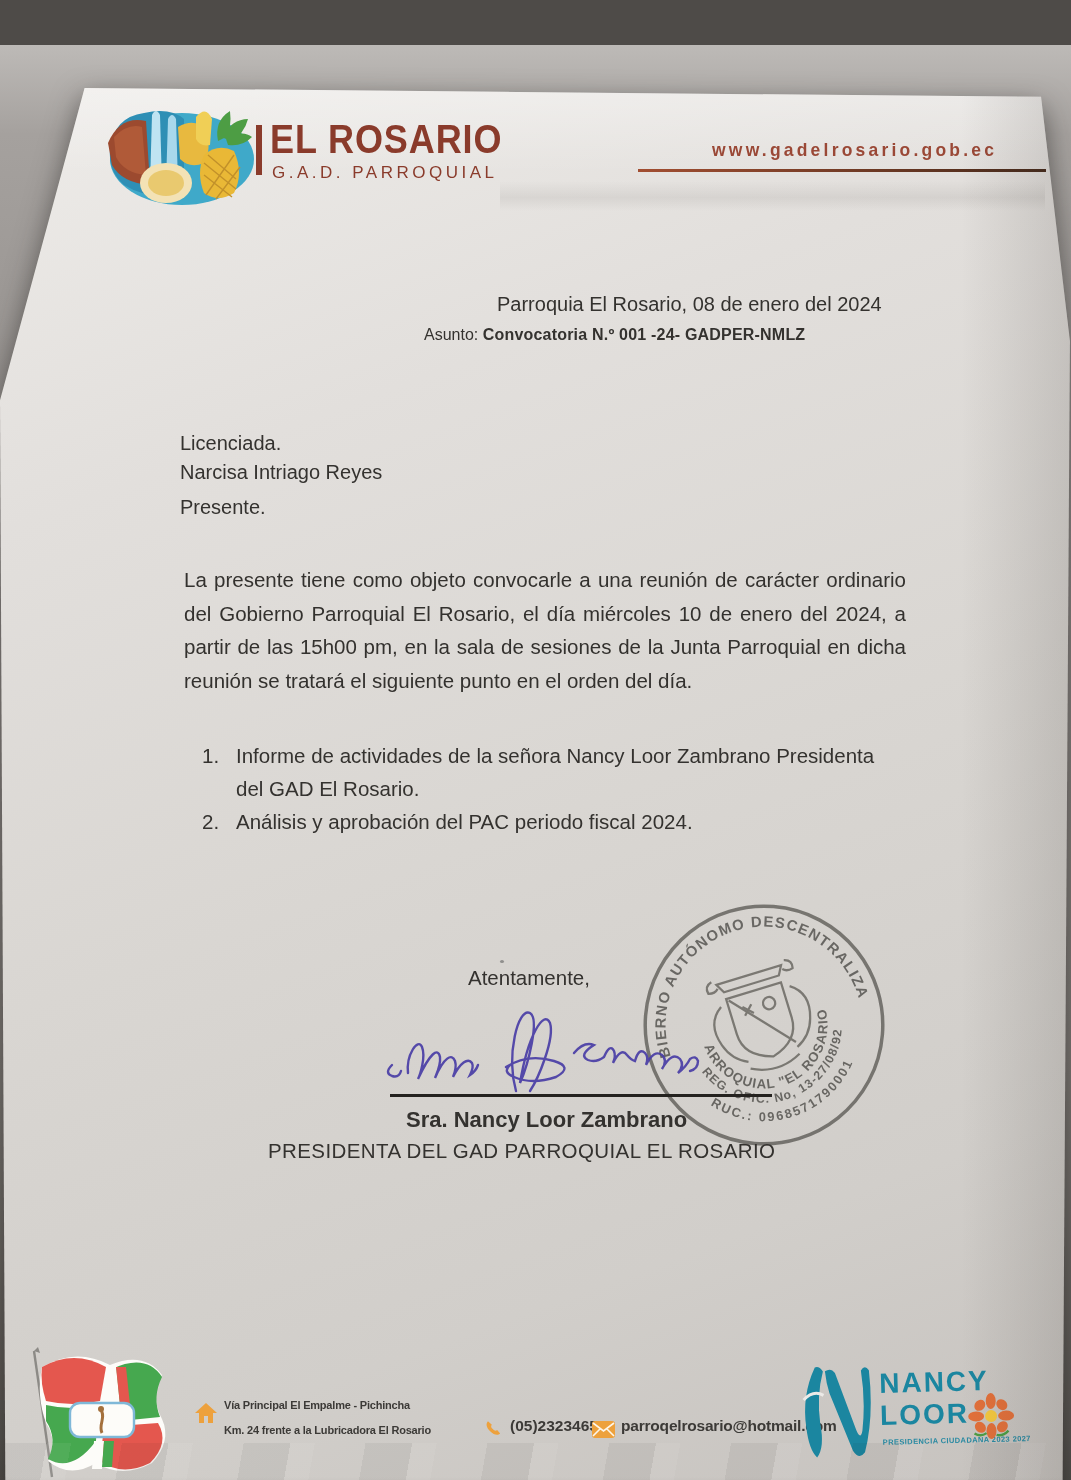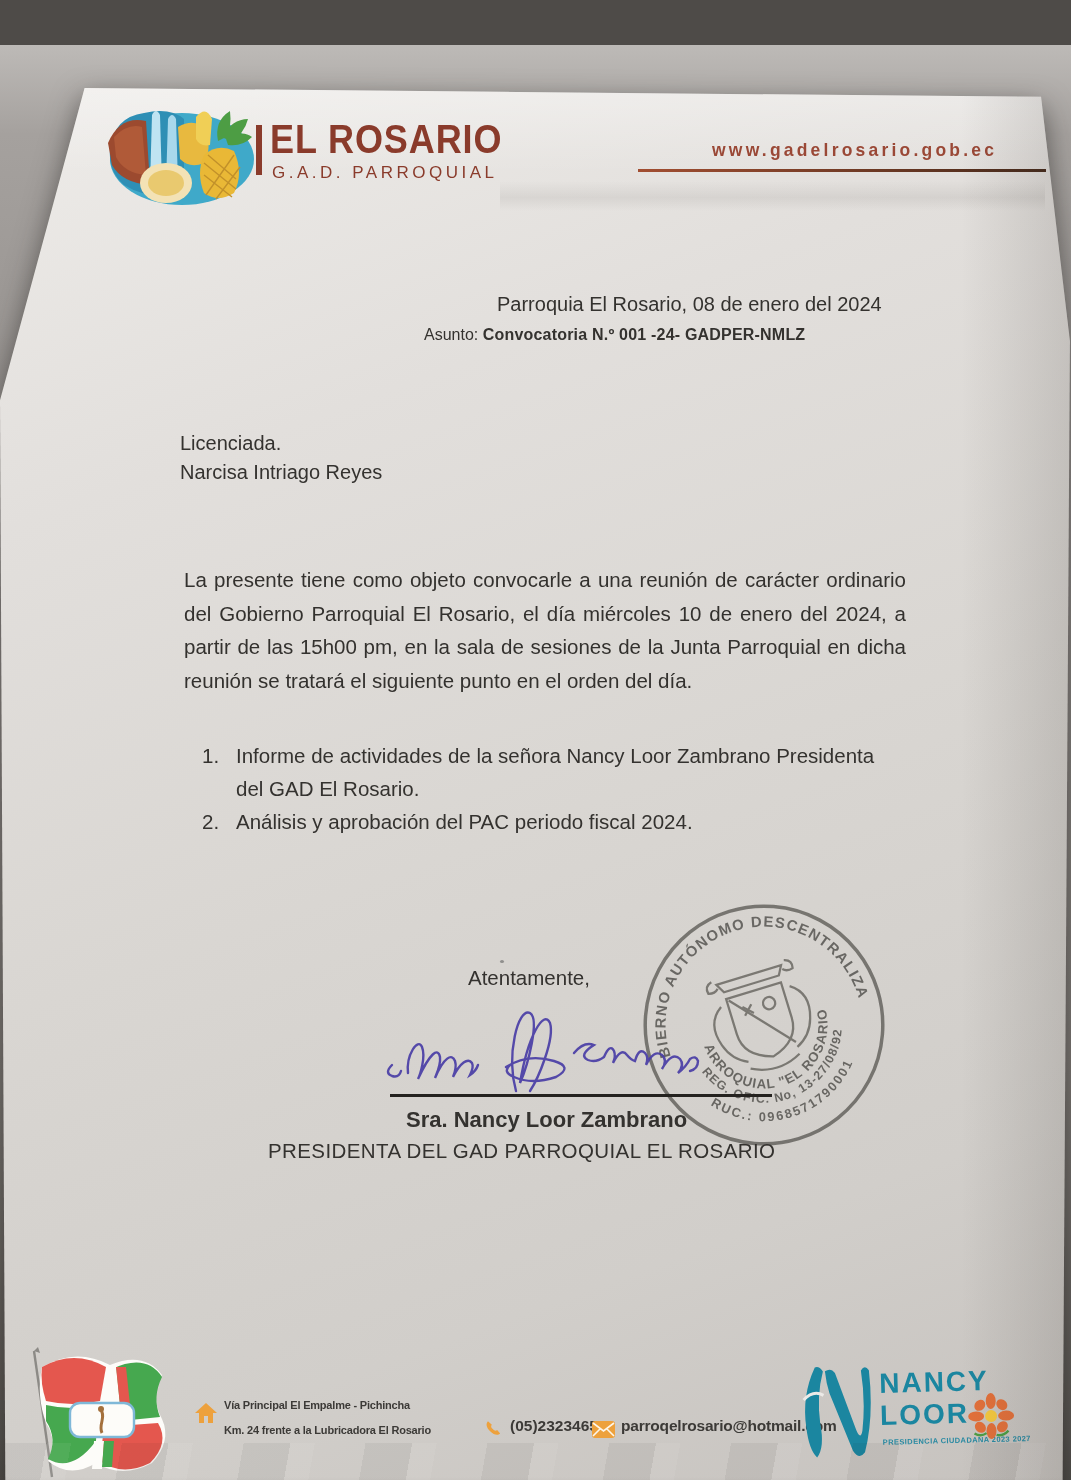--- a/index.html
+++ b/index.html
@@ -104,20 +104,21 @@
 
       <div class="abs txt date-line">Parroquia El Rosario, 08 de enero del 2024</div>
       <div class="abs txt subject-line">
         <span>Asunto:</span>
         <b>Convocatoria N.º 001 -24- GADPER-NMLZ</b>
       </div>
 
       <div class="abs recipient">
         <div class="txt">Licenciada.</div>
         <div class="txt">Narcisa Intriago Reyes</div>
+        <div class="txt present">Presente.</div>
       </div>
 
       <div class="abs body-par">La presente tiene como objeto convocarle a una reunión de carácter ordinario del Gobierno Parroquial El Rosario, el día miércoles 10 de enero del 2024, a partir de las 15h00 pm, en la sala de sesiones de la Junta Parroquial en dicha reunión se tratará el siguiente punto en el orden del día.</div>
 
       <div class="abs agenda">
         <div class="item">
           <span class="num">1.</span>
           <span>Informe de actividades de la señora Nancy Loor Zambrano Presidenta del GAD El Rosario.</span>
         </div>
         <div class="item">

